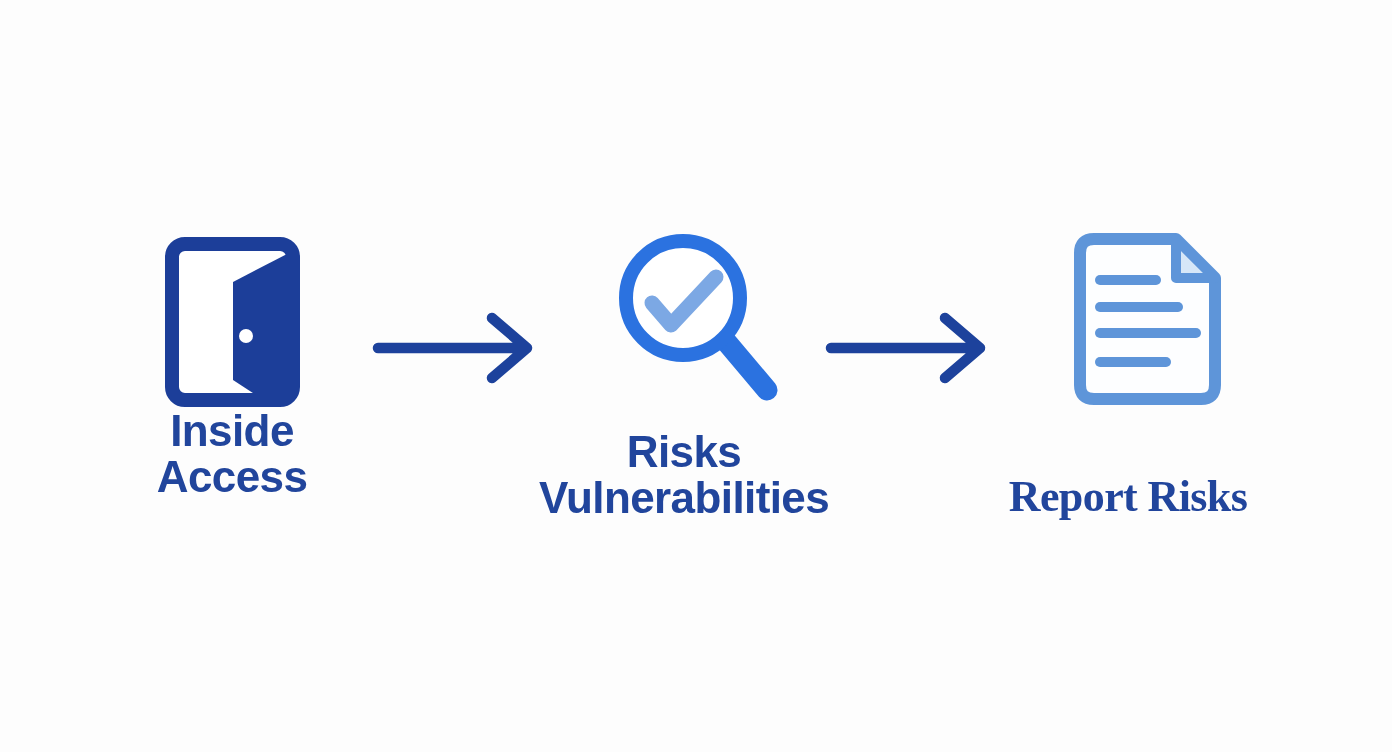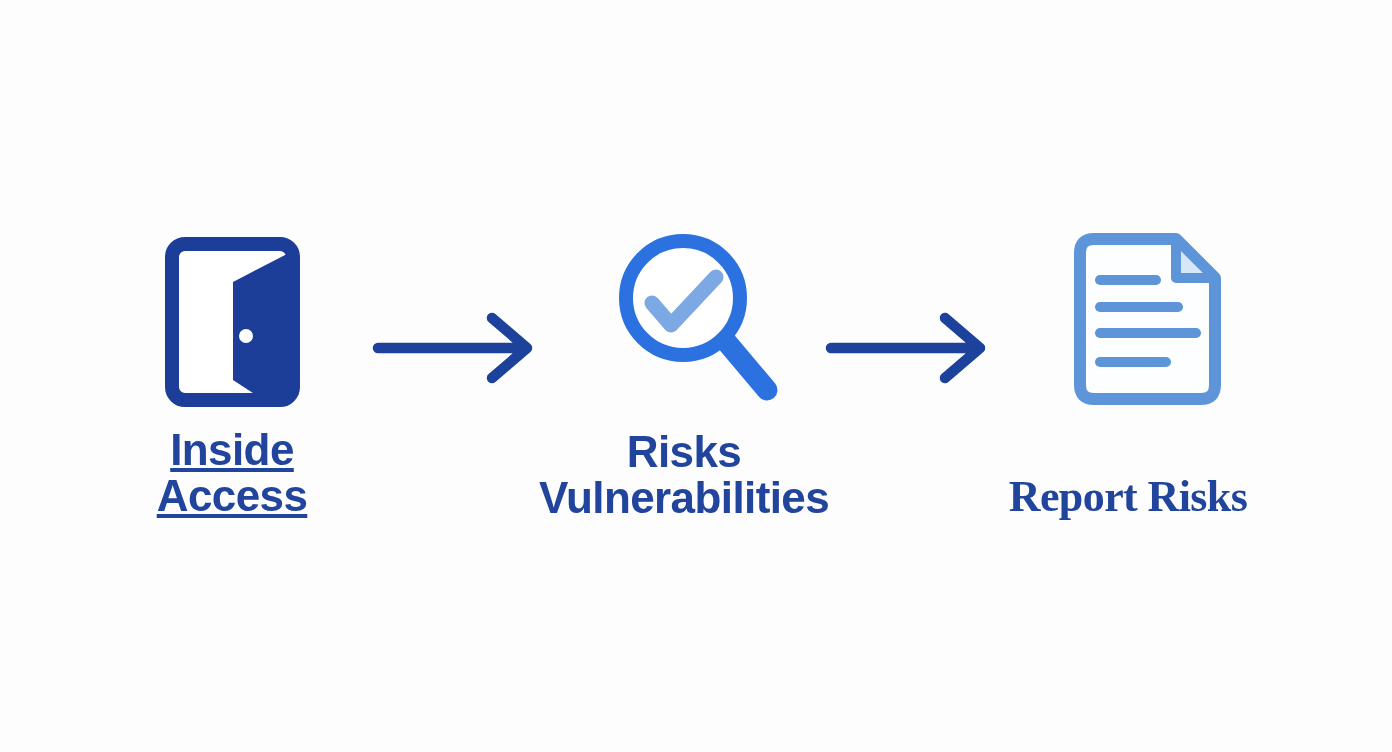--- a/index.html
+++ b/index.html
@@ -53,21 +53,21 @@
 
 <div class="stage">
 
   <div class="abs" style="left:165px; top:237px; width:135px; height:170px;">
     <svg width="135" height="170" viewBox="0 0 135 170" xmlns="http://www.w3.org/2000/svg">
       <rect class="door-frame" x="7" y="7" width="121" height="156" rx="13"></rect>
       <path class="door-panel" d="M68 45 L122 17 L122 158 L91 158 L68 143 Z"></path>
       <circle class="door-knob" cx="81" cy="99" r="7"></circle>
     </svg>
   </div>
-  <div class="abs step-label" style="left:82px; top:427px; width:300px;text-decoration:underline;">
+  <div class="abs step-label" style="left:82px; top:408px; width:300px;">
     <span>Inside</span>
     <span>Access</span>
   </div>
 
   <div class="abs" style="left:370px; top:309px; width:165px; height:78px;">
     <svg width="165" height="78" viewBox="0 0 165 78" xmlns="http://www.w3.org/2000/svg">
       <path class="arrow-path" d="M8 39 H153 M122 9 L157 39 L122 69"></path>
     </svg>
   </div>
 

